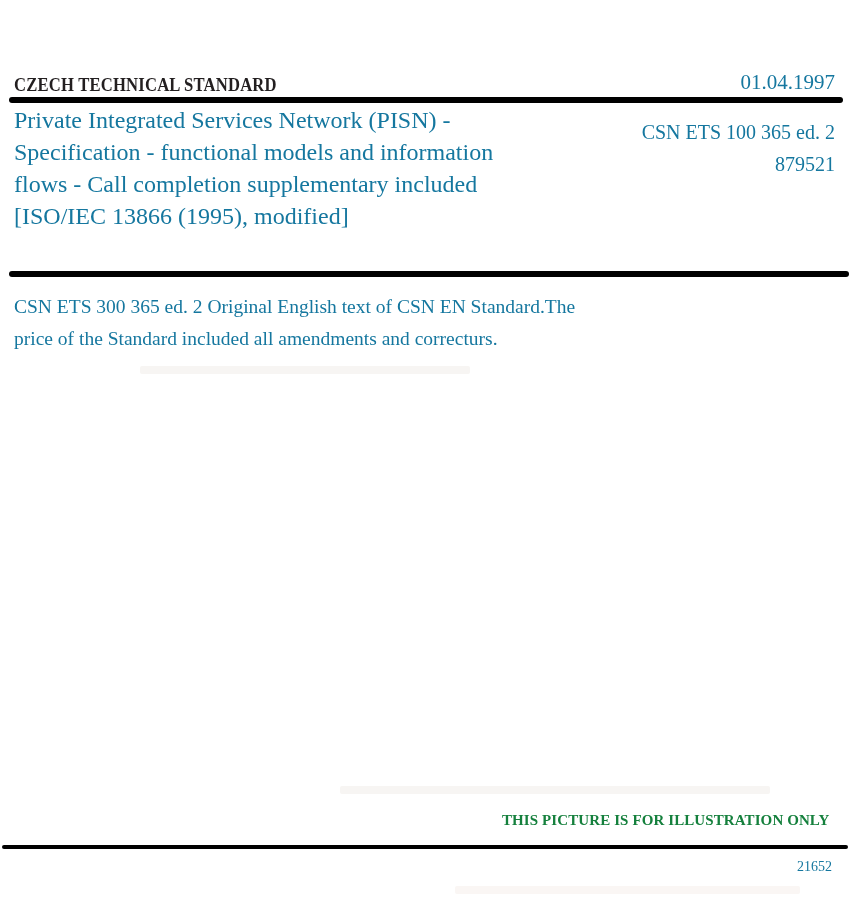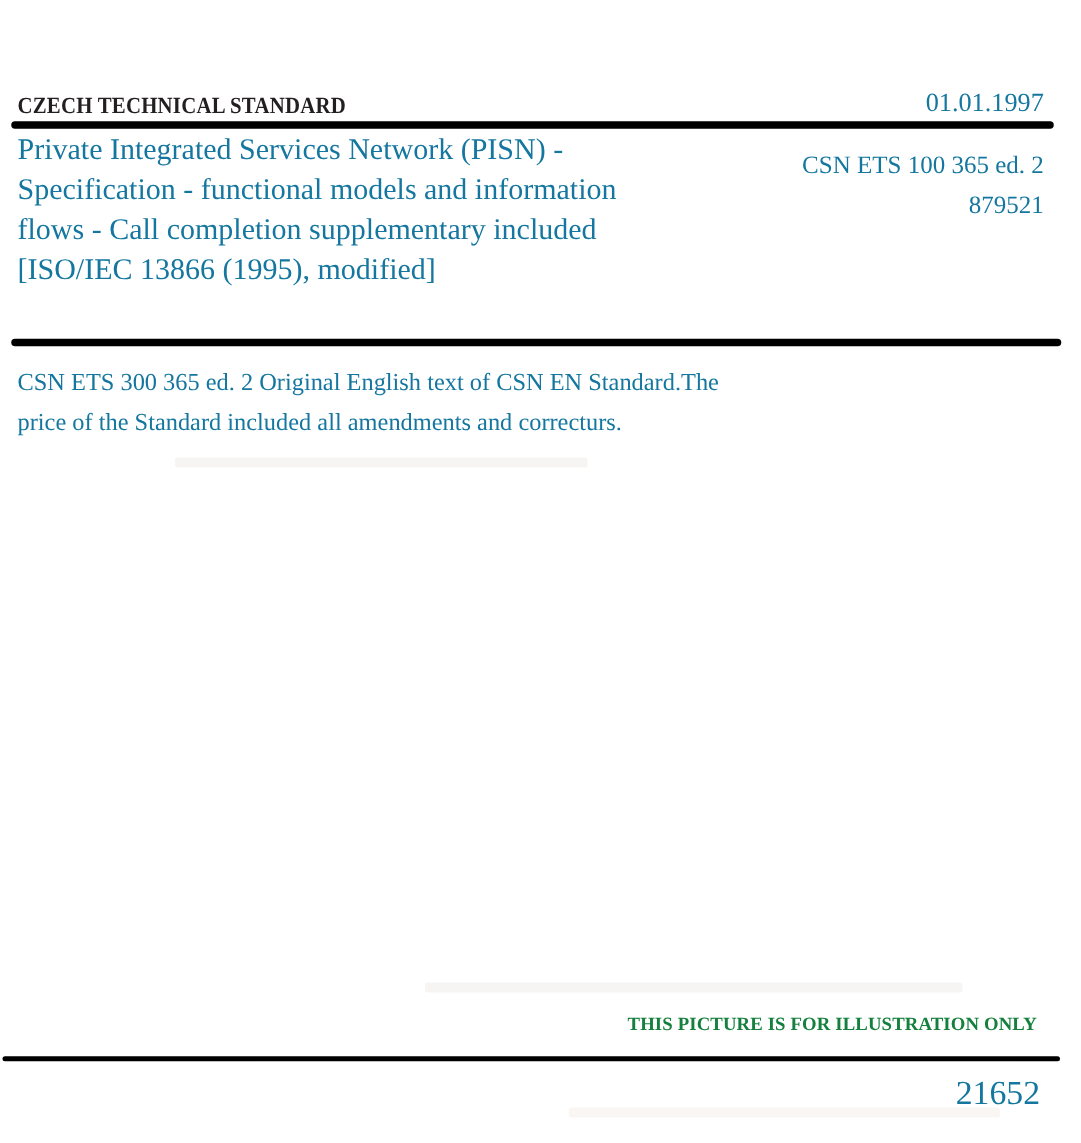--- a/index.html
+++ b/index.html
@@ -121,21 +121,21 @@
     font-size: 11.5px;
     font-weight: bold;
     color: #1a1a1a;
     line-height: 13.5px;
     white-space: nowrap;
   }
   .footer-number {
     position: absolute;
     right: 33px;
     top: 859px;
-    font-size: 27px;
+    font-size: 14px;
     white-space: nowrap;
   }
 
   
   .ghost {
     position: absolute;
     background: #f7f5f3;
     border-radius: 2px;
   }
   .ghost-1 { left: 140px; top: 366px; width: 330px; height: 8px; }
@@ -143,21 +143,21 @@
   .ghost-3 { left: 455px; top: 886px; width: 345px; height: 8px; background: #faf6f4; }
 </style>
 </head>
 <body>
 
 <div class="page">
 
   <div class="header-title">
     <span class="cond">CZECH TECHNICAL STANDARD</span>
   </div>
-  <div class="header-date teal">01.01.1997</div>
+  <div class="header-date teal">01.04.1997</div>
   <div class="rule-thick-1"></div>
 
   <div class="standard-title teal">
     <div>Private Integrated Services Network (PISN) -</div>
     <div>Specification - functional models and information</div>
     <div>flows - Call completion supplementary included</div>
     <div>[ISO/IEC 13866 (1995), modified]</div>
   </div>
 
   <div class="standard-ref teal">

